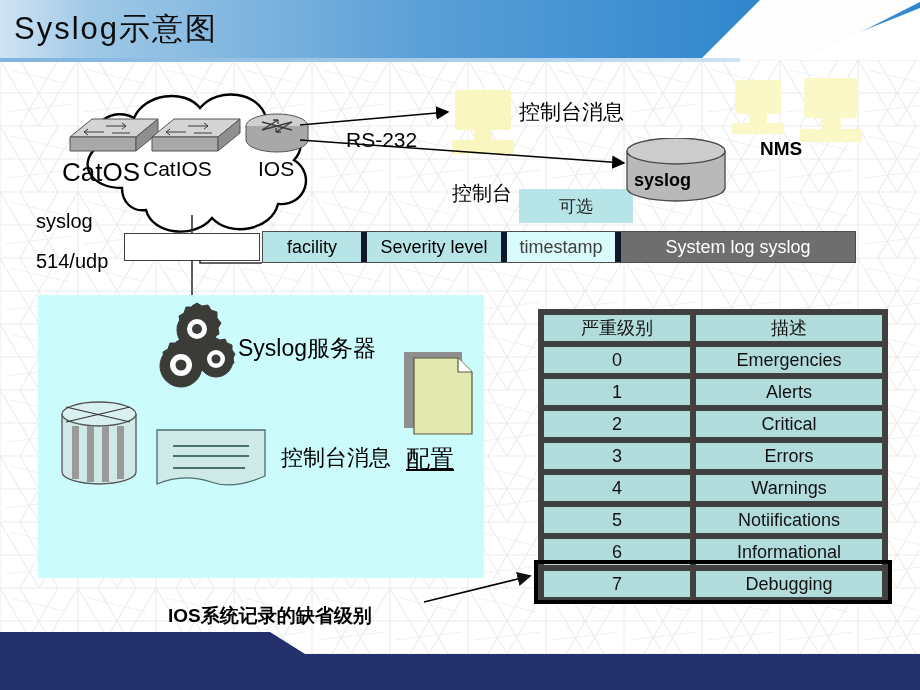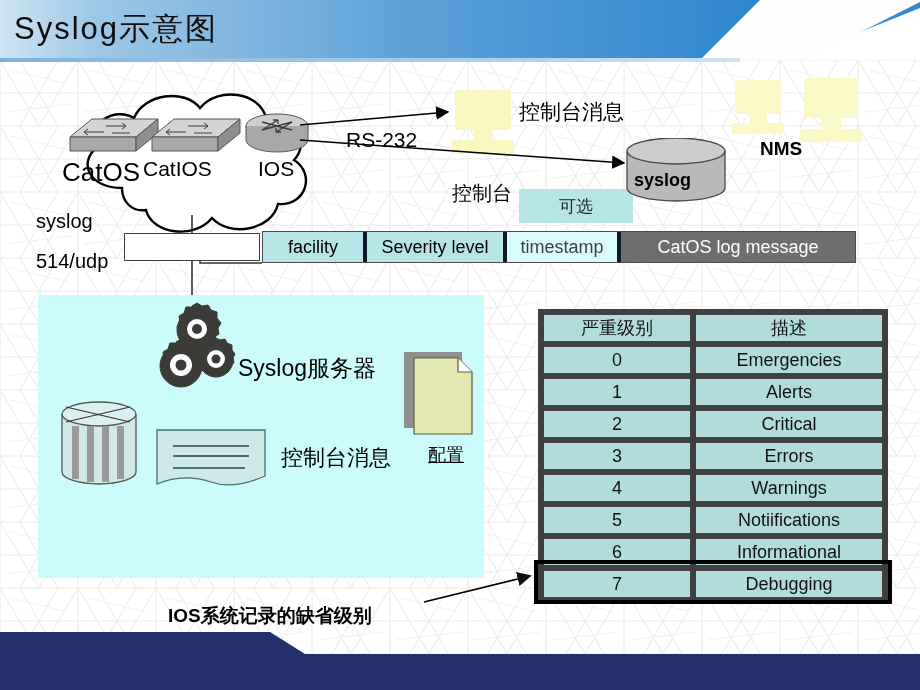--- a/index.html
+++ b/index.html
@@ -74,21 +74,21 @@
     left: 262px; top: 231px;
     height: 32px;
     display: flex;
     align-items: stretch;
     border: 1px solid #4d4d4d;
     box-sizing: border-box;
   }
   .fmt-cell {
     display: flex; align-items: center; justify-content: center;
     font-size: 18px; color: #000;
-    border-right: 4px solid #0f172a;
+    border-right: 6px solid #0f172a;
     box-sizing: border-box;
     padding: 0 6px;
     white-space: nowrap;
   }
   .fmt-cell:last-child { border-right: none; }
 
   .white-box {
     position: absolute;
     left: 124px; top: 233px;
     width: 136px; height: 28px;
@@ -297,21 +297,21 @@
   <div class="syslog-cyl-label">syslog</div>
 
   <div class="lbl" style="left:36px;top:210px;font-size:20px;">syslog</div>
   <div class="lbl" style="left:36px;top:250px;font-size:20px;">514/udp</div>
   <div class="white-box"></div>
 
   <div class="fmt-bar" id="fmtbar">
       <div class="fmt-cell" style="background: rgb(182, 228, 231); color: rgb(0, 0, 0); width: 104px;">facility</div>
       <div class="fmt-cell" style="background: rgb(182, 228, 231); color: rgb(0, 0, 0); width: 140px;">Severity level</div>
       <div class="fmt-cell" style="background: rgb(217, 251, 251); color: #404040; width: 114px;">timestamp</div>
-      <div class="fmt-cell" style="background: rgb(110, 110, 110); color: rgb(255, 255, 255); width: 234px;">CatOS log message</div>
+      <div class="fmt-cell" style="background: rgb(110, 110, 110); color: rgb(255, 255, 255); width: 234px;">System log syslog</div>
     </div>
 
   <div class="cyan-panel"></div>
 
   <svg style="position:absolute;left:152px;top:302px;width:92px;height:86px;" viewBox="0 0 92 86">
     <g fill="#3b3b38" stroke="#3b3b38">
       <path d="M40 4 l5 -3 l5 3 l6 -1 l3 5 l6 2 l0 6 l4 5 l-3 5 l1 6 l-5 3 l-2 6 l-6 0 l-5 4 l-5 -3 l-6 1 l-3 -5 l-6 -2 l0 -6 l-4 -5 l3 -5 l-1 -6 l5 -3 l2 -6 l6 0 z"></path>
       <circle cx="45" cy="28" r="20"></circle>
       <path d="M24 40 l5 -3 l5 3 l6 -1 l3 5 l6 2 l0 6 l4 5 l-3 5 l1 6 l-5 3 l-2 6 l-6 0 l-5 4 l-5 -3 l-6 1 l-3 -5 l-6 -2 l0 -6 l-4 -5 l3 -5 l-1 -6 l5 -3 l2 -6 l6 0 z"></path>
       <circle cx="29" cy="64" r="21"></circle>
@@ -319,21 +319,21 @@
       <circle cx="64" cy="58" r="17"></circle>
     </g>
     <circle cx="45" cy="27" r="10" fill="#ffffff"></circle>
     <circle cx="45" cy="27" r="5" fill="#3b3b38"></circle>
     <circle cx="29" cy="63" r="11" fill="#ffffff"></circle>
     <circle cx="29" cy="63" r="5.5" fill="#3b3b38"></circle>
     <circle cx="64" cy="57" r="9" fill="#ffffff"></circle>
     <circle cx="64" cy="57" r="4.5" fill="#3b3b38"></circle>
   </svg>
 
-  <div class="lbl" style="left:238px;top:333px;font-size:23px;margin-top:20px;">Syslog服务器</div>
+  <div class="lbl" style="left:238px;top:333px;font-size:23px;">Syslog服务器</div>
 
   <svg style="position:absolute;left:58px;top:400px;width:82px;height:88px;" viewBox="0 0 82 88">
     <path d="M4 14 L4 72 A37 12 0 0 0 78 72 L78 14" fill="#cfe9e9" stroke="#555" stroke-width="1.3"></path>
     <ellipse cx="41" cy="14" rx="37" ry="12" fill="#d9f0f0" stroke="#555" stroke-width="1.3"></ellipse>
     <path d="M8 7 L72 22 M72 7 L8 22" stroke="#333" stroke-width="1.2" fill="none"></path>
     <g fill="#9a9a9a">
       <rect x="14" y="26" width="7" height="53"></rect>
       <rect x="29" y="26" width="7" height="56"></rect>
       <rect x="44" y="26" width="7" height="56"></rect>
       <rect x="59" y="26" width="7" height="53"></rect>
@@ -350,21 +350,21 @@
   </svg>
 
   <div class="lbl" style="left:281px;top:443px;font-size:22px;">控制台消息</div>
 
   <svg style="position:absolute;left:402px;top:350px;width:74px;height:86px;" viewBox="0 0 74 86">
     <rect x="2" y="2" width="58" height="76" fill="#8f8f8f"></rect>
     <path d="M12 8 L56 8 L70 22 L70 84 L12 84 Z" fill="#e2e8b0" stroke="#5a5a44" stroke-width="1.2"></path>
     <path d="M56 8 L56 22 L70 22" fill="#ffffff" stroke="#5a5a44" stroke-width="1.2"></path>
   </svg>
 
-  <div class="lbl" style="left:428px;top:443px;font-size:18px;text-decoration:underline;">配置</div>
+  <div class="lbl" style="left:406px;top:443px;font-size:24px;text-decoration:underline;">配置</div>
 
   <table class="sev-table">
     <thead>
       <tr>
         <th class="col-level">严重级别</th>
         <th>描述</th>
       </tr>
     </thead>
     <tbody id="sev-body">
         <tr>

